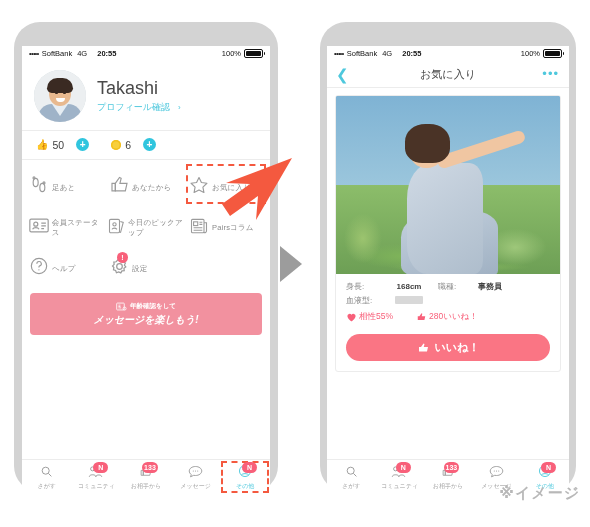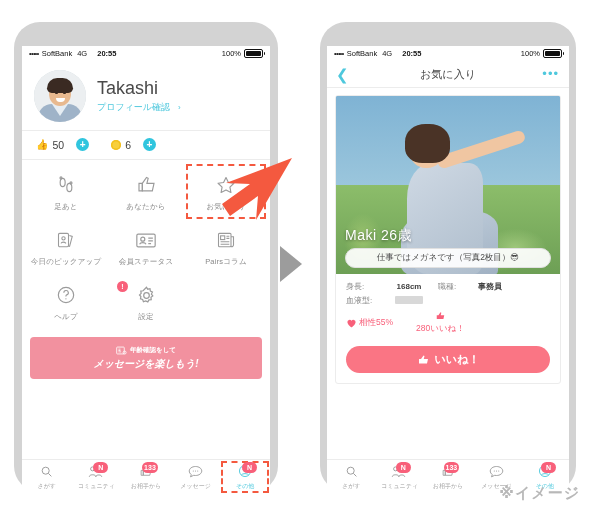--- a/index.html
+++ b/index.html
@@ -58,21 +58,21 @@
   .statchip .ic{font-size:10px;}
   .statchip .num{font-size:10.5px;color:#3f3f3f;}
   .plus{width:13px;height:13px;border-radius:50%;background:#30c5de;color:#fff;
     font-size:10px;line-height:13px;text-align:center;font-weight:700;margin-left:12px;}
   .gapmid{width:22px;}
   .coin{width:10px;height:10px;border-radius:50%;background:#f7cf3d;display:inline-block;
     box-shadow:inset 0 0 0 1.5px #f2c01e;}
 
   
   .grid{display:grid;grid-template-columns:repeat(3,1fr);padding:4px 4px 2px 4px;}
-  .cell{display:flex;flex-direction:column;align-items:center;justify-content:flex-start;
+  .cell{display:flex;flex-direction:row;align-items:center;justify-content:flex-start;
     padding:9px 0 7px 0;position:relative;}
   .cell .label{font-size:7.5px;color:#8a8a8a;margin-top:5px;letter-spacing:0.2px;}
   .cell .glyph{width:26px;height:24px;display:flex;align-items:center;justify-content:center;
     color:#9b9b9b;}
   .cell .glyph svg{display:block;}
   .nbadge{position:absolute;width:11px;height:11px;border-radius:50%;background:#f8607a;
     color:#fff;font-size:7px;line-height:11px;text-align:center;font-weight:700;}
   .cell.highlight{outline:2px dashed #f4593f;outline-offset:-2px;}
 
   
@@ -140,21 +140,21 @@
 
   .info{padding:7px 10px 2px 10px;}
   .irow{display:flex;align-items:center;font-size:8px;color:#6e6e6e;margin-bottom:3px;}
   .ikey{width:34px;color:#8a8a8a;}
   .ival{width:58px;color:#3f3f3f;font-weight:700;text-align:center;}
   .ikey2{width:40px;color:#8a8a8a;}
   .ival2{color:#3f3f3f;font-weight:700;}
   .redacted{display:inline-block;width:28px;height:8px;background:#d8d8d8;border-radius:1px;}
   .irow2{display:flex;align-items:center;gap:16px;font-size:8.5px;margin:5px 0 2px 0;}
   .irow2 .m1{color:#f8607a;display:flex;align-items:center;gap:2px;}
-  .irow2 .m2{color:#f8607a;display:flex;align-items:center;gap:2px;margin-left:7px;flex-direction:column;}
+  .irow2 .m2{color:#f8607a;display:flex;align-items:center;gap:2px;margin-left:7px;}
 
   .likebtn{margin:7px 10px 10px 10px;height:27px;border-radius:14px;background:#fa7584;
     color:#fff;font-size:11px;display:flex;align-items:center;justify-content:center;gap:5px;font-weight:700;}
 
   
   .bigarrow{position:absolute;left:280px;top:246px;width:0;height:0;
     border-top:18px solid transparent;border-bottom:18px solid transparent;
     border-left:22px solid #9c9c9c;}
 
   
@@ -249,40 +249,40 @@
             <svg width="20" height="20" viewBox="0 0 24 24" fill="none" stroke="currentColor" stroke-width="1.4" stroke-linejoin="round">
               <path d="M12 3l2.9 6 6.6.9-4.8 4.6 1.2 6.5L12 17.9 6.1 21l1.2-6.5L2.5 9.9 9.1 9z"></path>
             </svg>
           </span>
           <span class="label">お気に入り</span>
         </div>
 
 
         <div class="cell">
           <span class="glyph">
+            <svg width="22" height="17" viewBox="0 0 24 18" fill="none" stroke="currentColor" stroke-width="1.3">
+              <rect x="2" y="2" width="20" height="14" rx="1.5"></rect>
+              <circle cx="8.5" cy="7.5" r="2.2"></circle>
+                <path d="M5 13c1-2.2 6-2.2 7 0"></path>
+              <path d="M14.5 6.5h5M14.5 9.5h5M14.5 12.5h3"></path>
+            </svg>
+          </span>
+          <span class="label">会員ステータス</span>
+        </div>
+
+        <div class="cell">
+          <span class="glyph">
             <svg width="22" height="20" viewBox="0 0 24 24" fill="none" stroke="currentColor" stroke-width="1.3">
               <rect x="3" y="4" width="12" height="16" rx="1.5"></rect>
               <path d="M16 6.5l3.5 1.2-3.2 12-2-0.7"></path>
               <circle cx="9" cy="10" r="2"></circle>
                 <path d="M6 16c.8-2 4.2-2 6 0"></path>
             </svg>
           </span>
           <span class="label">今日のピックアップ</span>
-        </div>
-
-        <div class="cell">
-          <span class="glyph">
-            <svg width="22" height="17" viewBox="0 0 24 18" fill="none" stroke="currentColor" stroke-width="1.3">
-              <rect x="2" y="2" width="20" height="14" rx="1.5"></rect>
-              <circle cx="8.5" cy="7.5" r="2.2"></circle>
-                <path d="M5 13c1-2.2 6-2.2 7 0"></path>
-              <path d="M14.5 6.5h5M14.5 9.5h5M14.5 12.5h3"></path>
-            </svg>
-          </span>
-          <span class="label">会員ステータス</span>
         </div>
 
         <div class="cell">
           <span class="glyph">
             <svg width="20" height="20" viewBox="0 0 24 24" fill="none" stroke="currentColor" stroke-width="1.3">
               <rect x="3" y="4" width="15" height="16" rx="1.2"></rect>
                 <path d="M18 8h3v10a2 2 0 0 1-3 1.7"></path>
               <rect x="5.5" y="7" width="5" height="4.5"></rect>
                 <path d="M12.5 7.5h3.5M12.5 10h3.5M5.5 14h10.5M5.5 17h10.5"></path>
             </svg>
@@ -417,24 +417,20 @@
       <div class="card">
         <div class="photo">
           <div class="sea"></div>
           <div class="foliage"></div>
           <div class="person">
             <div class="p-dress2"></div>
             <div class="p-dress"></div>
             <div class="p-arm"></div>
             <div class="p-face"></div>
             <div class="p-hair"></div>
-          </div>
-          <div class="nameband">
-            <div class="pname">Maki 26歳</div>
-            <div class="bubble">仕事ではメガネです（写真2枚目）😎</div>
           </div>
         </div>
 
         <div class="info">
           <div class="irow">
             <span class="ikey">身長:</span>
             <span class="ival">168cm</span>
             <span class="ikey2">職種:</span>
             <span class="ival2">事務員</span>
           </div>

